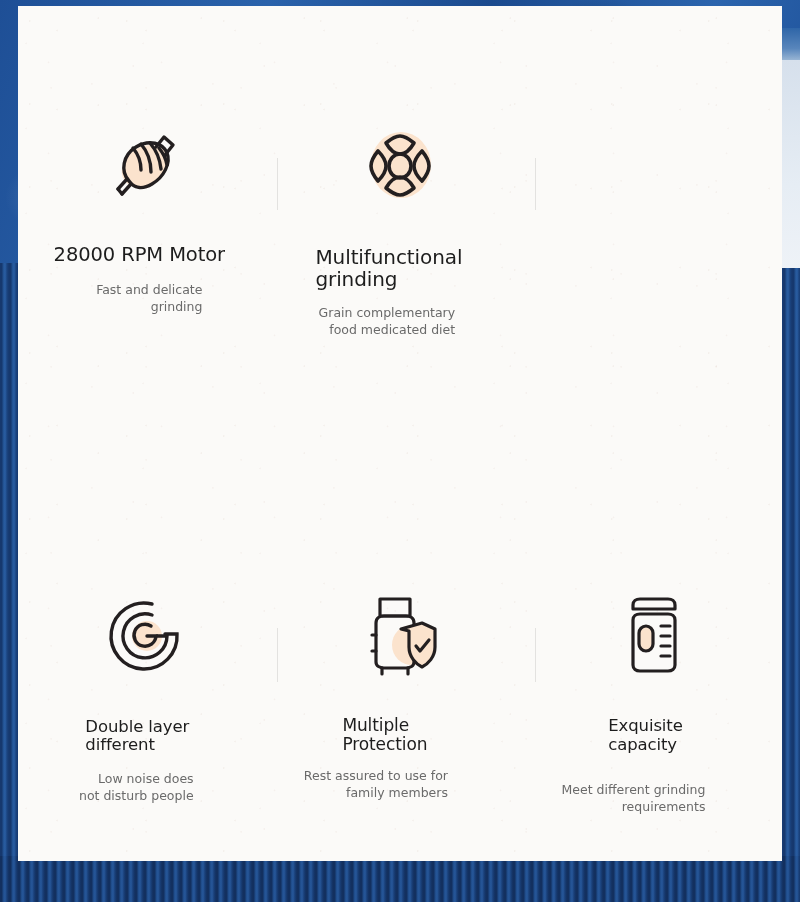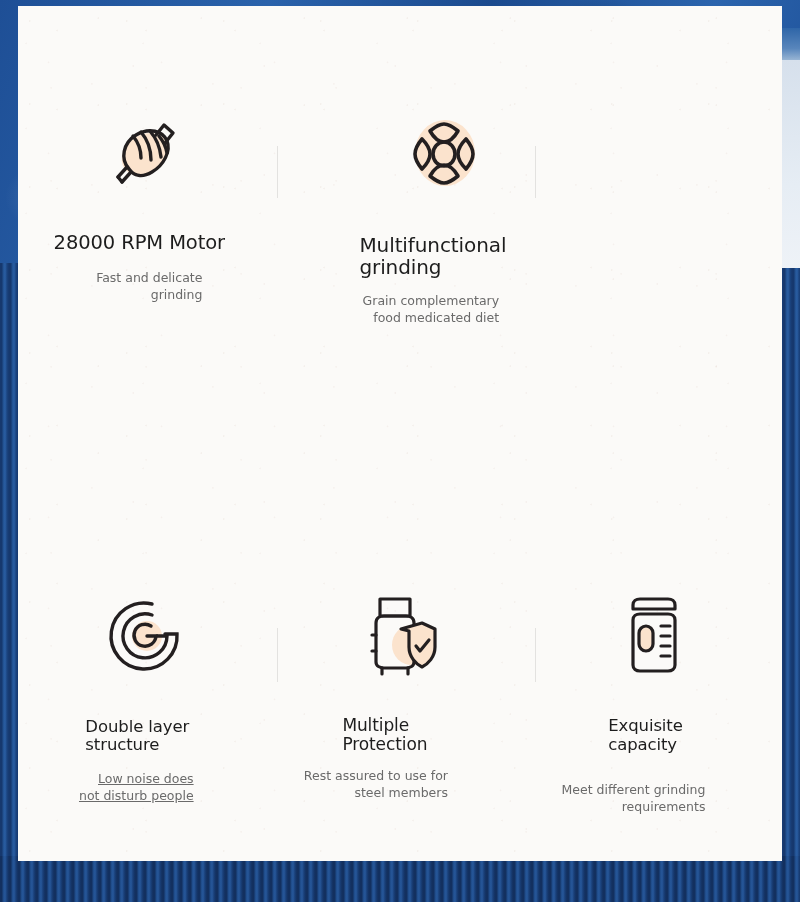--- a/index.html
+++ b/index.html
@@ -100,21 +100,21 @@
     position: absolute;
     left: 0;
     top: 0;
     width: 764px;
   }
   .row {
     position: relative;
     display: flex;
     width: 764px;
   }
-  .row-1 { top: 98px; height: 230px; gap: 44px; }
+  .row-1 { top: 110px; height: 230px; }
   .row-2 { top: 350px; height: 230px; }
 
   .cell {
     position: relative;
     width: 254.6px;
     display: flex;
     flex-direction: column;
     align-items: center;
     box-sizing: border-box;
   }
@@ -150,21 +150,21 @@
   .cell-0 .feat-title { font-size: 19.5px; margin-left: -12px; }
   .cell-0 .feat-desc  { margin-left: 8px; }
 
   .cell-1 .feat-title { font-size: 21px; margin-left: -8px; }
   .cell-1 .feat-desc  { margin-left: -14px; }
 
   .cell-2 .feat-title { font-size: 20px; margin-left: -22px; margin-top: 30px; }
   .cell-2 .feat-desc  { margin-left: -26px; margin-top: 14px; }
 
   .cell-3 .feat-title { font-size: 16.5px; margin-left: -16px; margin-top: 32px; }
-  .cell-3 .feat-desc  { margin-left: -18px; margin-top: 16px; text-decoration: underline; }
+  .cell-3 .feat-desc  { margin-left: -18px; margin-top: 16px; }
 
   .cell-4 .feat-title { font-size: 17px; margin-left: -30px; margin-top: 30px; }
   .cell-4 .feat-desc  { margin-left: -48px; margin-top: 14px; }
 
   .cell-5 .feat-title { font-size: 16.5px; margin-left: -18px; margin-top: 32px; }
   .cell-5 .feat-desc  { margin-left: -42px; margin-top: 28px; }
 
   
   .divider {
     position: absolute;
@@ -246,21 +246,21 @@
             <svg width="80" height="80" viewBox="0 0 80 80" fill="none">
               <circle cx="42" cy="40" r="15" fill="#fbe3cd"></circle>
               <g stroke="#231f20" stroke-width="3.4" stroke-linecap="round" fill="none">
                 <path d="M47 8 A33 33 0 1 0 72 38 L60 38"></path>
                 <path d="M47 19 A22 22 0 1 0 62 40 L52 40"></path>
                 <path d="M46 30 A11 11 0 1 0 51 40 L42 40"></path>
               </g>
             </svg>
           </div>
           <div class="feat-title">Double layer
-structure</div>
+different</div>
           <div class="feat-desc">Low noise does
 not disturb people</div>
         </div>
 
         <div class="cell cell-4">
           <div class="icon-wrap">
             <svg width="80" height="86" viewBox="0 0 80 86" fill="none">
               <circle cx="52" cy="52" r="20" fill="#fbe3cd"></circle>
               <g stroke="#231f20" stroke-width="3.2" stroke-linecap="round" stroke-linejoin="round" fill="none">
                 <rect x="20" y="6" width="30" height="17"></rect>
@@ -271,21 +271,21 @@
                 <path d="M48 75 L48 81"></path>
                 <path d="M54 33 C58 33 61 36 61 40 L61 63"></path>
                 <path d="M41 36 L62 30 L75 36 L75 54 C75 64 68 71 62 74 C56 71 49 64 49 54 L49 38 Z" fill="#fbe3cd"></path>
                 <path d="M56 53 L60 58 L69 47"></path>
               </g>
             </svg>
           </div>
           <div class="feat-title">Multiple
 Protection</div>
           <div class="feat-desc">Rest assured to use for
-steel members</div>
+family members</div>
         </div>
 
         <div class="cell cell-5">
           <div class="icon-wrap">
             <svg width="70" height="86" viewBox="0 0 70 86" fill="none">
               <rect x="19" y="32" width="16" height="26" rx="8" fill="#fbe3cd"></rect>
               <g stroke="#231f20" stroke-width="3.2" stroke-linecap="round" stroke-linejoin="round" fill="none">
                 <path d="M14 12 C14 8 17 6 21 6 L49 6 C53 6 56 8 56 12 L56 16 L14 16 Z"></path>
                 <path d="M14 27 C14 23 17 21 21 21 L49 21 C53 21 56 23 56 27 L56 72 C56 76 53 78 49 78 L21 78 C17 78 14 76 14 72 Z"></path>
                 <rect x="20" y="33" width="14" height="25" rx="7"></rect>

